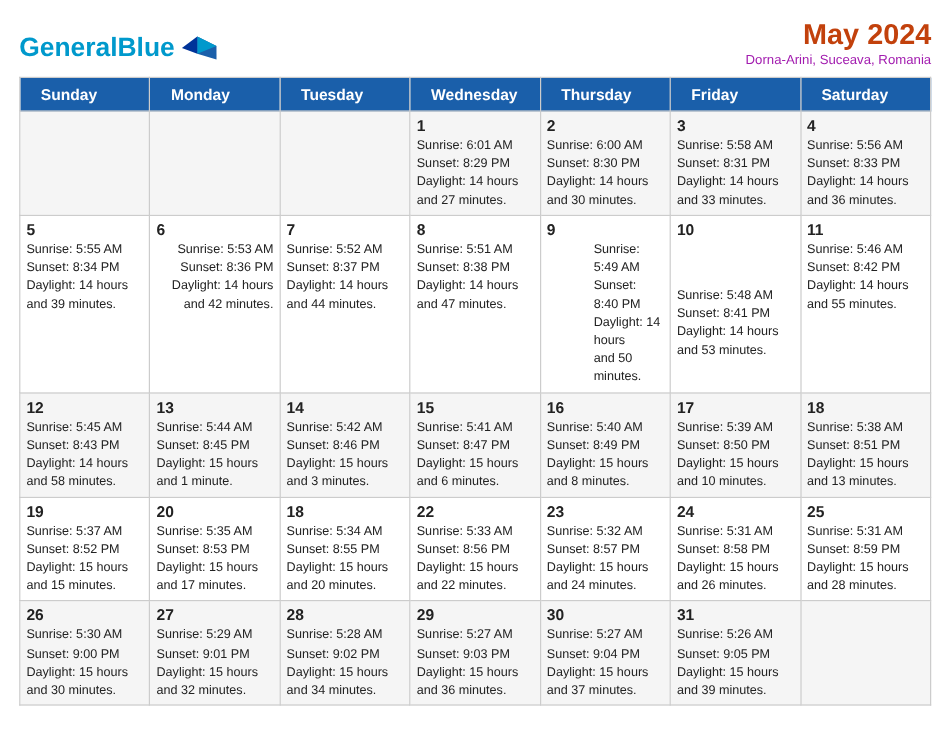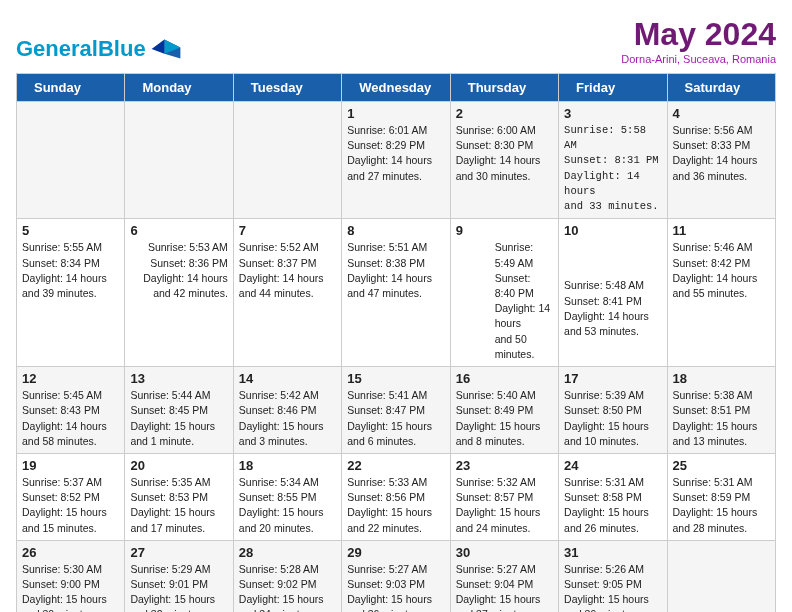--- a/index.html
+++ b/index.html
@@ -32,23 +32,23 @@
     }
     .logo-icon {
       width: 32px;
       height: 32px;
       margin-left: 4px;
     }
     .title-block {
       text-align: right;
     }
     .month-title {
-      font-size: 32px;
+      font-size: 24px;
       font-weight: bold;
-      color: #701a75;
+      color: #c2410c;
     }
     .subtitle {
       font-size: 11px;
       color: #a21caf;
     }
     table {
       width: 100%;
       border-collapse: collapse;
       table-layout: fixed;
     }
@@ -139,21 +139,21 @@
         </td>
         <td>
           <span class="day-num">2</span>
           <div class="day-info" style="white-space: pre-line;">Sunrise: 6:00 AM
 Sunset: 8:30 PM
 Daylight: 14 hours
 and 30 minutes.</div>
         </td>
         <td>
           <span class="day-num">3</span>
-          <div class="day-info" style="white-space: pre-line; font-family: Liberation Mono, monospace;">Sunrise: 5:58 AM
+          <div class="day-info" style="white-space: pre-line;">Sunrise: 5:58 AM
 Sunset: 8:31 PM
 Daylight: 14 hours
 and 33 minutes.</div>
         </td>
         <td>
           <span class="day-num">4</span>
           <div class="day-info" style="white-space: pre-line;">Sunrise: 5:56 AM
 Sunset: 8:33 PM
 Daylight: 14 hours
 and 36 minutes.</div>

